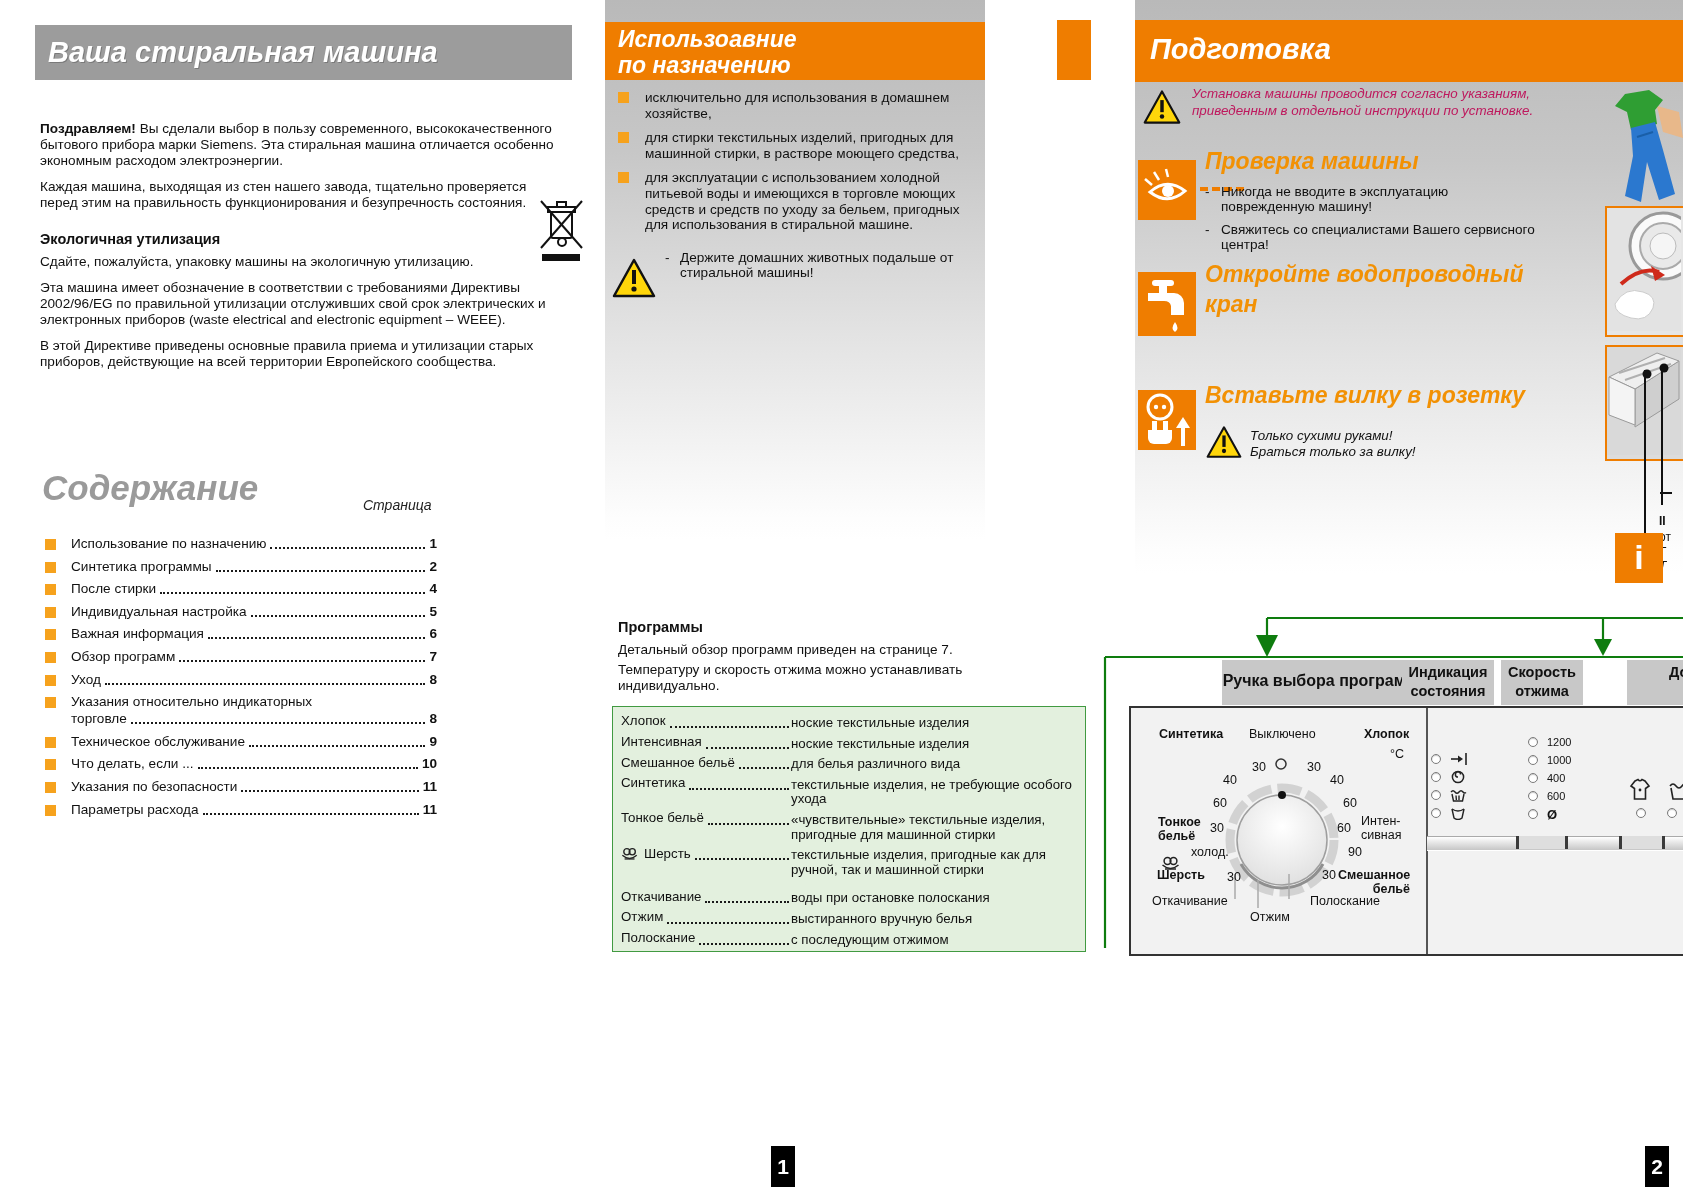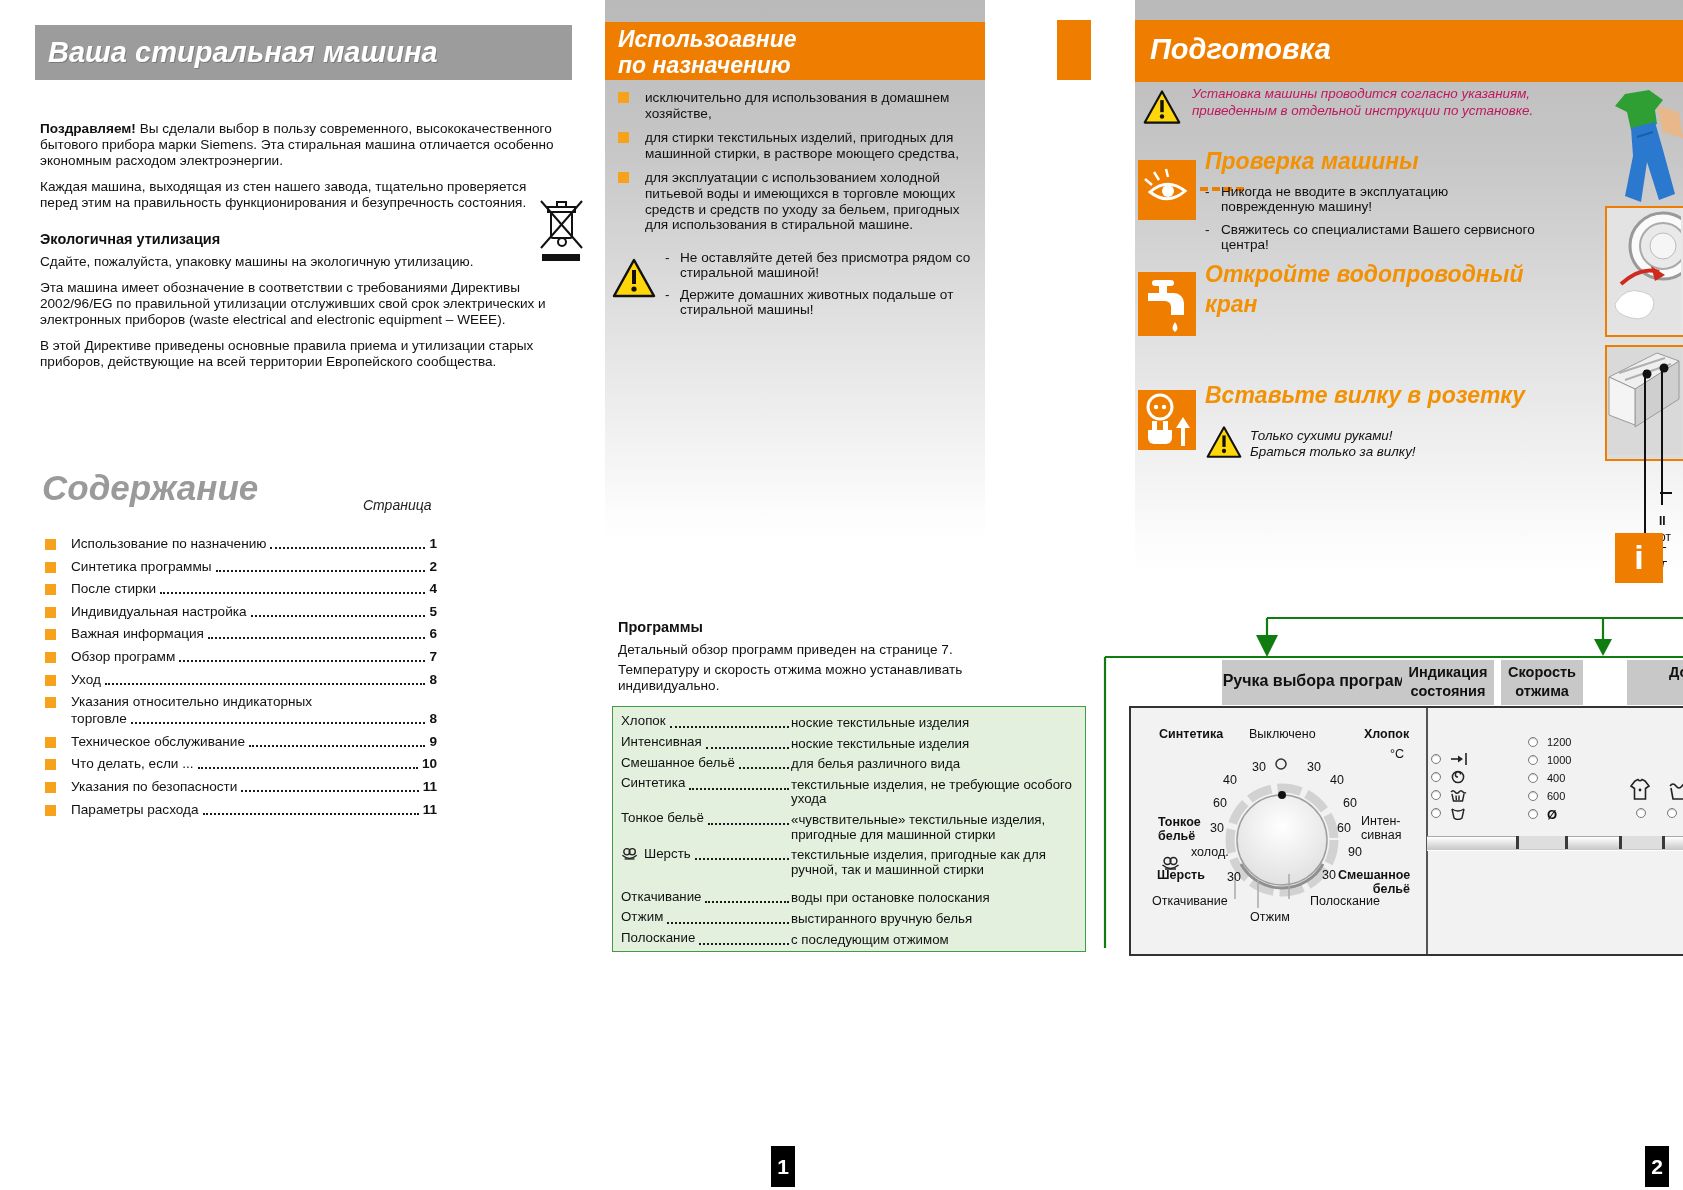--- a/index.html
+++ b/index.html
@@ -228,23 +228,20 @@
       </div>
   </div>
 
   <div class="abs" id="usage-warning">
     <svg width="44" height="40" viewBox="0 0 44 40" style="flex:none;margin-top:8px;">
       <polygon points="22,2 42,38 2,38" fill="#ffd60a" stroke="#111" stroke-width="2.5" stroke-linejoin="round"></polygon>
       <rect x="20" y="12" width="4" height="14" fill="#111"></rect>
         <circle cx="22" cy="31" r="2.6" fill="#111"></circle>
     </svg>
     <div class="wtxts">
-      <div class="wi">
-          <div>Не оставляйте детей без присмотра рядом со стиральной машиной!</div>
-        </div>
       <div class="wi">
           <div>Держите домашних животных подальше от стиральной машины!</div>
         </div>
     </div>
   </div>
 
   <div class="abs" id="programs-head">
     <div class="ph">Программы</div>
     <div>Детальный обзор программ приведен на странице 7.</div>
     <div class="pre">Температуру и скорость отжима можно устанавливать

